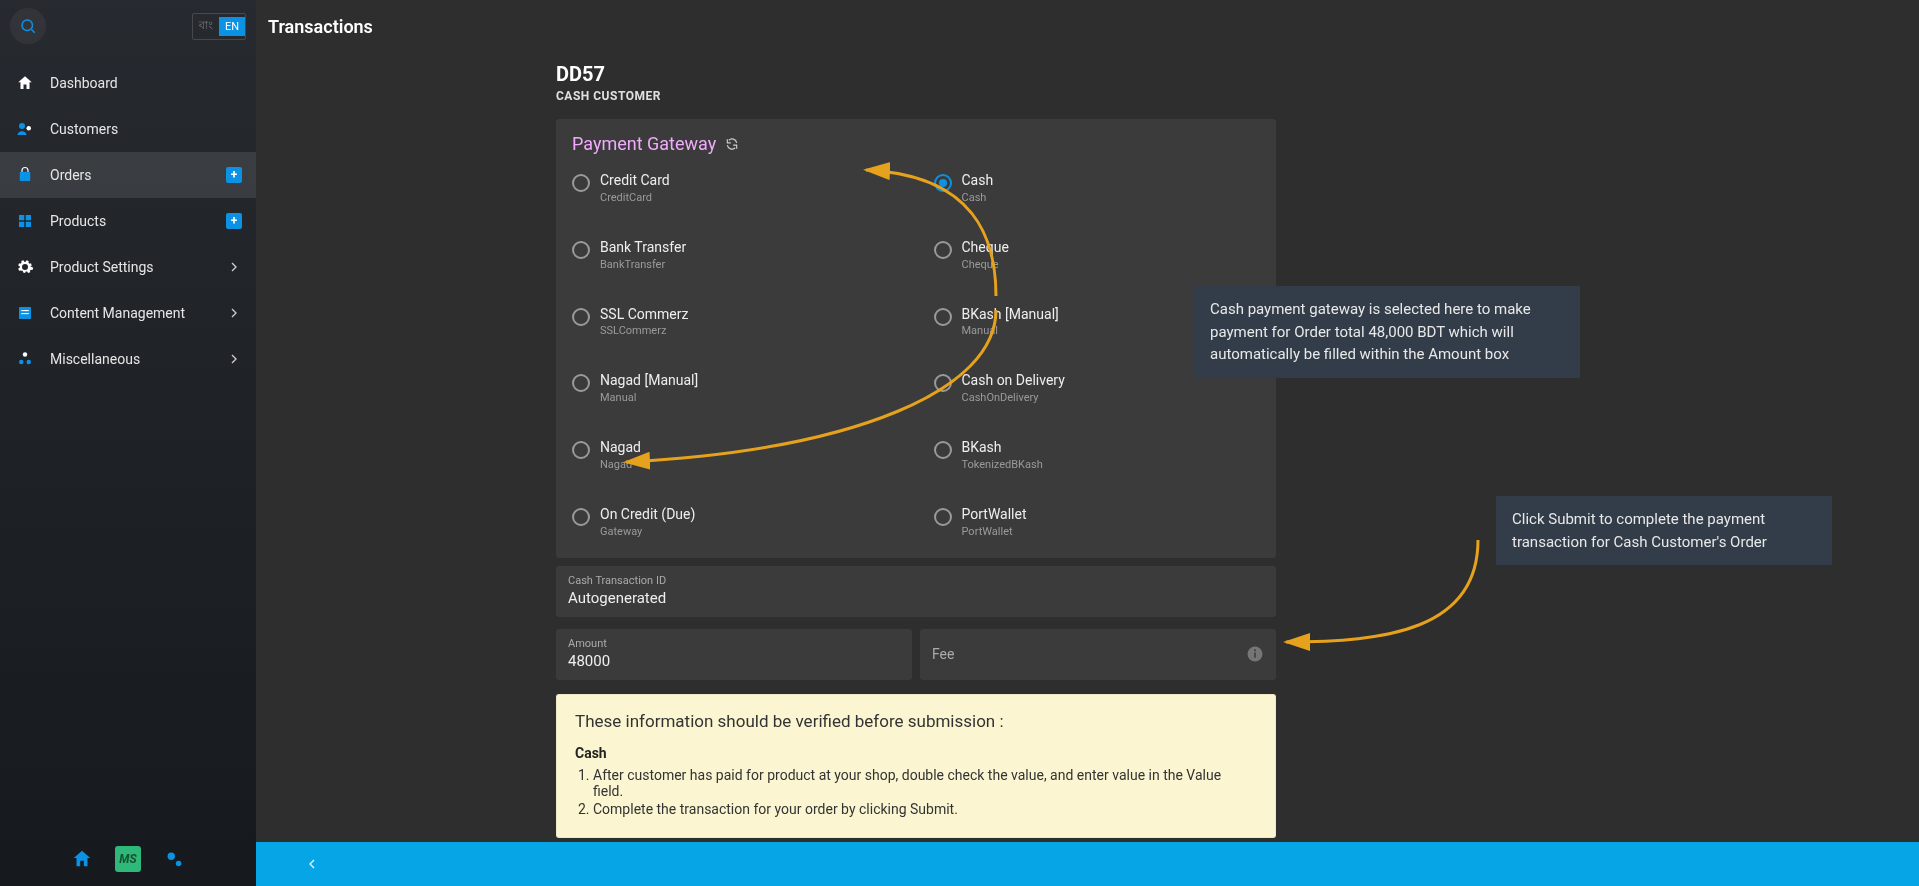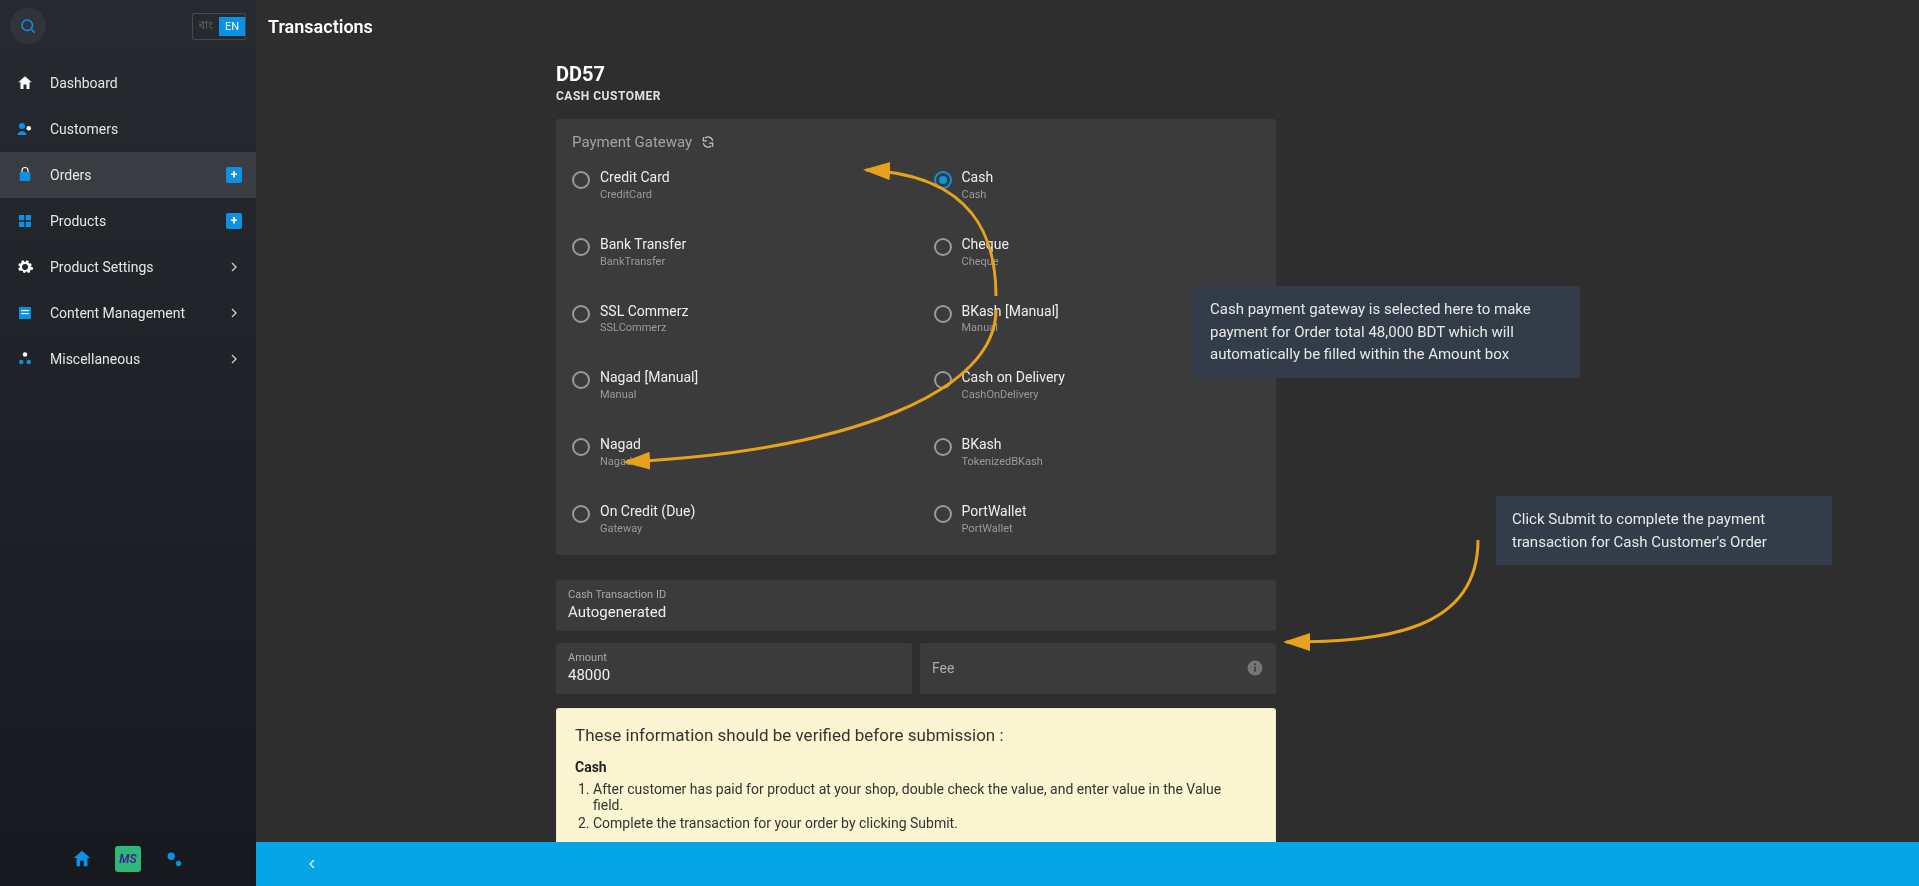--- a/index.html
+++ b/index.html
@@ -57,36 +57,36 @@
 }
 .sidebar-bottom {
   position: absolute; bottom: 0; left: 0; right: 0; height: 54px;
   display: flex; align-items: center; justify-content: center; gap: 18px;
   z-index: 1;
 }
 .sidebar-bottom .sb-btn { width: 28px; height: 28px; display: flex; align-items: center; justify-content: center; cursor: pointer; }
 .ms-icon {
   width: 26px; height: 26px; background: #2eb97a; border-radius: 3px;
   display: flex; align-items: center; justify-content: center;
-  color: #4c1d95; font-weight: bold; font-size: 12px; font-style: italic;
+  color: #14532d; font-weight: bold; font-size: 12px; font-style: italic;
 }
 .main { flex: 1; display: flex; flex-direction: column; position: relative; }
 .header {
   height: 52px; display: flex; align-items: center; padding: 0 12px;
   background: #2e2e2e; position: relative;
 }
 .header-title { font-size: 18px; font-weight: 600; color: #fff; }
 .content { flex: 1; padding: 8px 0 0 0; overflow: auto; }
 .form-area { max-width: 720px; margin: 0 auto 0 300px; }
 .order-title { font-size: 20px; font-weight: 700; color: #fff; margin-top: 2px; }
 .order-sub { font-size: 12px; font-weight: 700; letter-spacing: .5px; color: #e0e0e0; margin-top: 3px; }
 .card {
   background: #3b3b3b; border-radius: 3px; margin-top: 16px;
 }
-.card-head { display: flex; align-items: center; padding: 14px 16px 6px; font-size: 15px; color: #a3a3a3; }
+.card-head { display: flex; align-items: center; padding: 14px 16px 6px; font-size: 18px; color: #f0abfc; }
 .refresh-ic { width: 16px; height: 16px; margin-left: 8px; display: inline-flex; align-items: center; justify-content: center; }
 .gateway-grid {
   display: grid; grid-template-columns: repeat(2, 1fr);
   column-gap: 12px; row-gap: 8px;
   padding: 6px 10px 14px;
   gap: 23px;
 }
 .gateway-opt { display: flex; align-items: flex-start; gap: 10px; padding: 6px; cursor: pointer; }
 .radio {
   width: 18px; height: 18px; border: 2px solid #9a9a9a; border-radius: 50%;
@@ -364,21 +364,21 @@
               <div class="gateway-opt">
                 <div class="radio"></div>
                 <div>
                   <div class="g-label">PortWallet</div>
                   <div class="g-sub">PortWallet</div>
                 </div>
               </div>
             </div>
         </div>
 
-        <div class="field" style="margin-top:25px;">
+        <div class="field" style="margin-top:8px;">
           <div class="field-label">Cash Transaction ID</div>
           <div class="field-value">Autogenerated</div>
         </div>
 
         <div class="row2">
           <div class="field">
             <div class="field-label">Amount</div>
             <div class="field-value">48000</div>
           </div>
           <div class="field fee-field">

